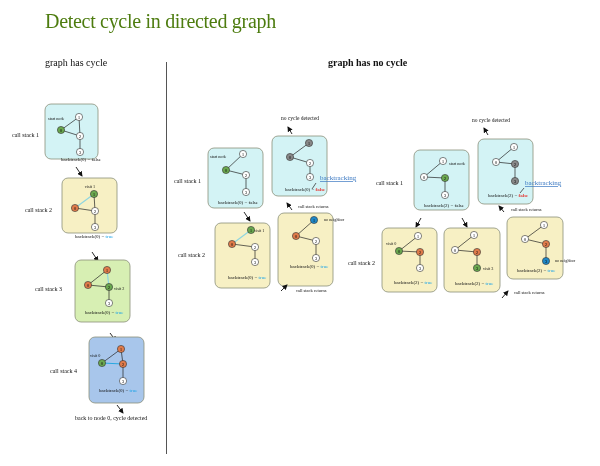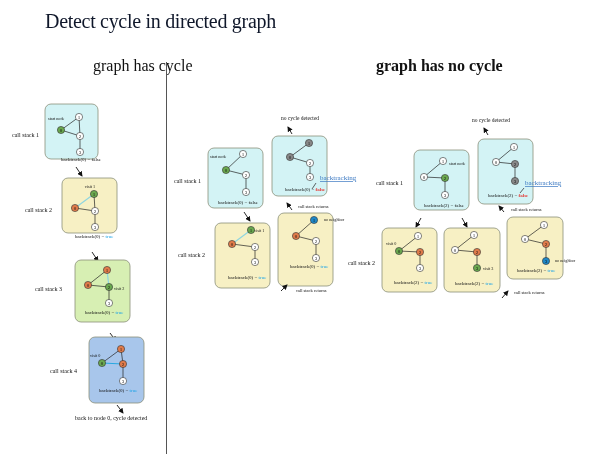--- a/index.html
+++ b/index.html
@@ -1,19 +1,19 @@
 <!DOCTYPE html>
 <html><head>
 <meta charset="utf-8">
 <style>
   html, body { margin:0; padding:0; background:#ffffff; }
   body { width:600px; height:466px; position:relative; overflow:hidden;
          font-family:"Liberation Serif", "DejaVu Serif", serif; color:#111; }
-  .title { position:absolute; left:45px; top:10px; font-size:20px; color:#0f172a; letter-spacing:-0.3px; }
-  .section-title { position:absolute; font-size:16px; color:#111;margin-left:48px; }
+  .title { position:absolute; left:45px; top:10px; font-size:20px; color:#4d7c0f; letter-spacing:-0.3px; }
+  .section-title { position:absolute; font-size:10px; color:#111; }
   .divider { position:absolute; left:166px; top:62px; width:1px; height:392px; background:#555; }
   svg#diagram { position:absolute; left:0; top:0; }
   svg text { font-family:"Liberation Serif", "DejaVu Serif", serif; }
 </style>
 </head>
 <body>
 
 <div class="title">Detect cycle in directed graph</div>
 <div class="section-title" style="left:45px;top:57px;">graph has cycle</div>
 <div class="section-title" style="left:328px;top:57px;font-weight:bold;">graph has no cycle</div>

